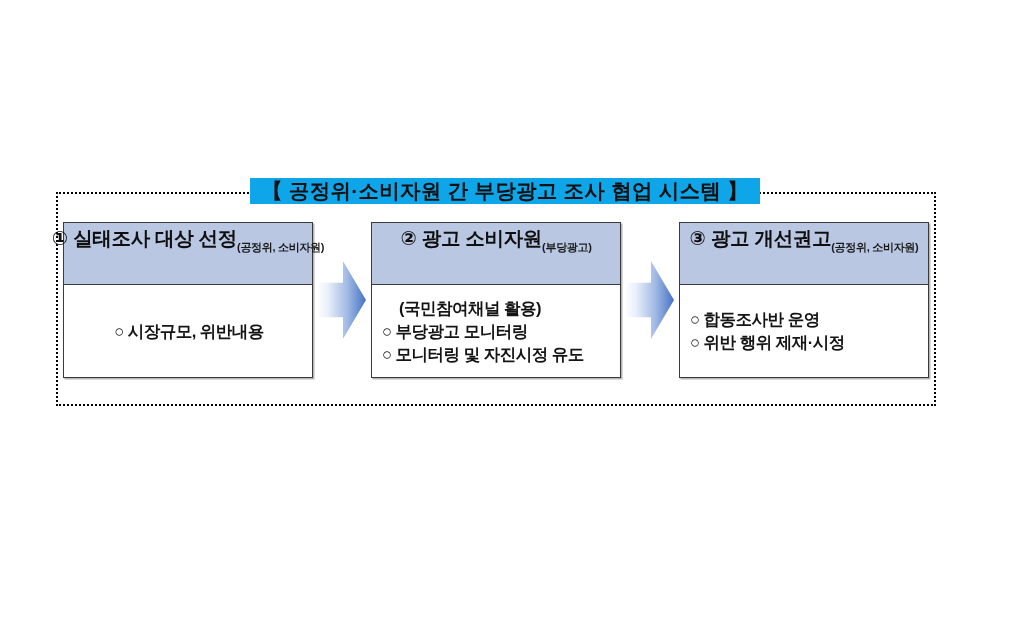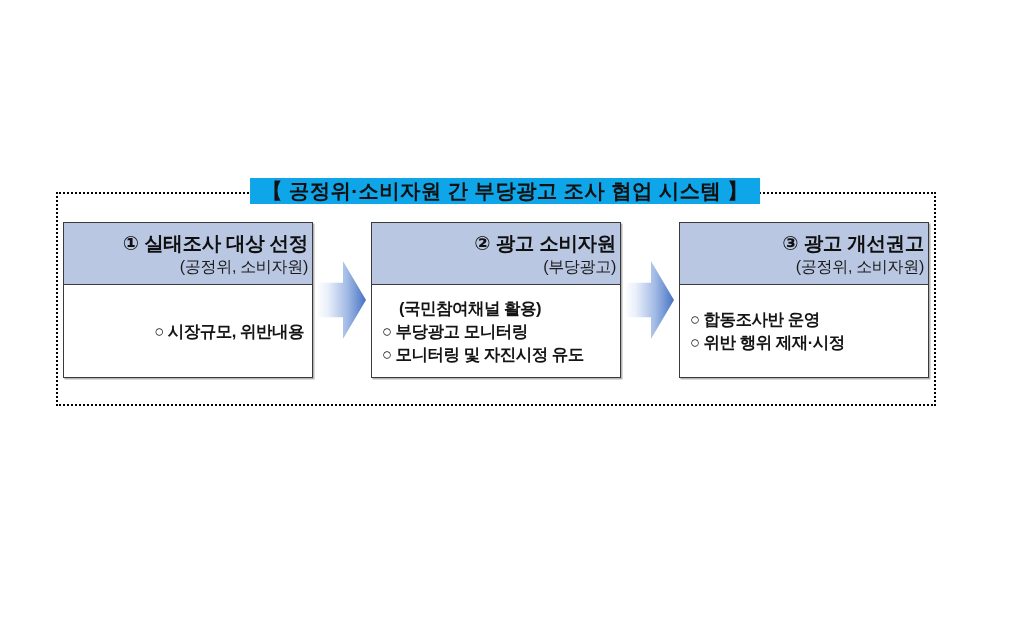--- a/index.html
+++ b/index.html
@@ -63,42 +63,42 @@
     background: #ffffff;
     display: flex;
     flex-direction: column;
     box-shadow: 1.5px 1.5px 0 rgba(120,120,120,0.55);
   }
 
   .step-header {
     background: #b9c7e2;
     border-bottom: 1.5px solid #3a3a3a;
     padding: 4px 4px 5px 4px;
-    text-align: right;
+    text-align: left;
     box-sizing: border-box;
     height: 62px;
     display: flex;
-    flex-direction: column;
+    flex-direction: row;
     justify-content: center;
   }
   .step-header-title {
     font-size: 19.5px;
     font-weight: bold;
     color: #0f0f0f;
     line-height: 23px;
     letter-spacing: -0.3px;
     white-space: nowrap;
   }
   .step-header-sub {
-    font-size: 16px;
-    font-weight: normal;
+    font-size: 11px;
+    font-weight: bold;
     color: #1a1a1a;
     line-height: 17px;
     letter-spacing: -0.3px;
-    margin-top: 3px;
+    margin-top: 12px;
     white-space: nowrap;
   }
 
   .step-body {
     flex: 1;
     padding: 8px 8px 8px 10px;
     box-sizing: border-box;
     display: flex;
     flex-direction: column;
     justify-content: center;
@@ -108,21 +108,21 @@
     font-weight: bold;
     color: #141414;
     line-height: 23px;
     letter-spacing: -0.5px;
     white-space: nowrap;
   }
   .bullet-line.indented {
     padding-left: 17px;
   }
   .bullet-line.centered {
-    text-align: right;
+    text-align: center;
   }
 
   
   .arrow-gap {
     flex: 1 1 auto;
     display: flex;
     align-items: center;
     justify-content: center;
     position: relative;
   }

